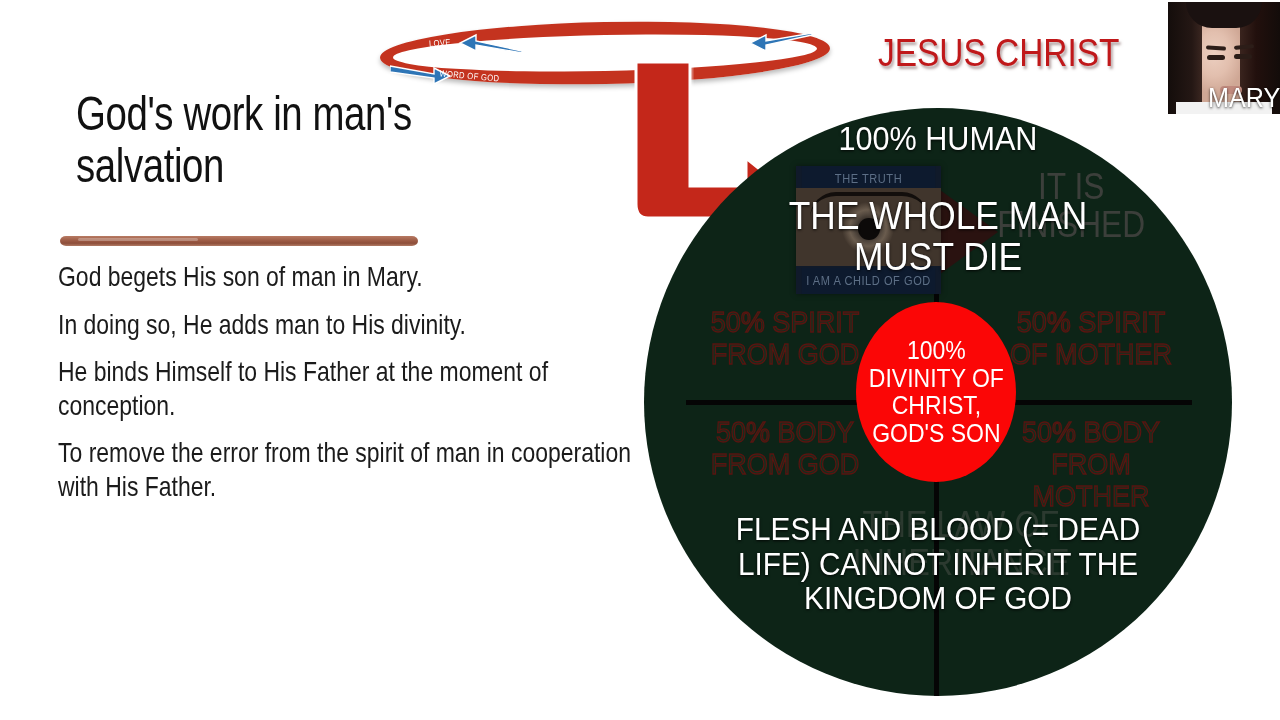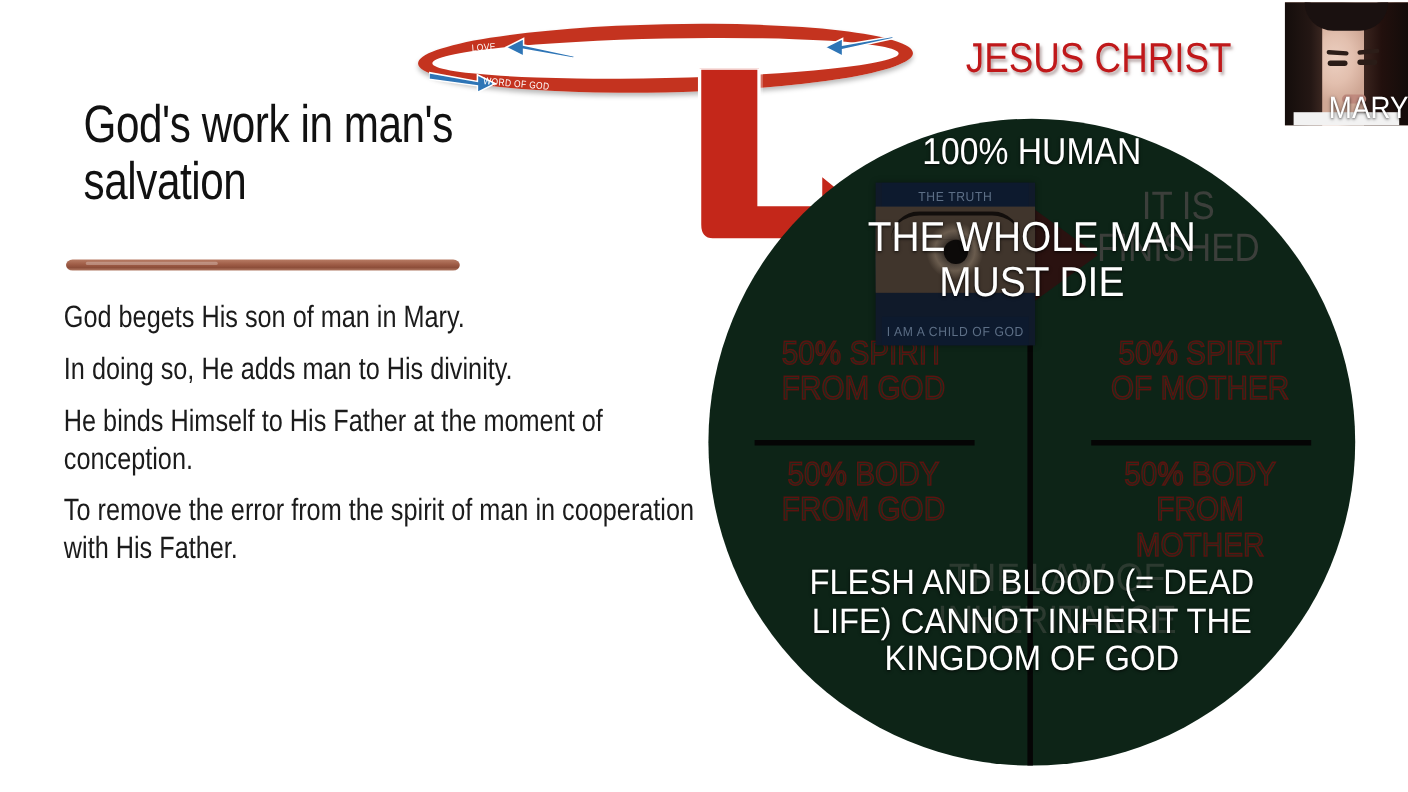--- a/index.html
+++ b/index.html
@@ -22,21 +22,21 @@
     position:absolute;left:60px;top:236px;width:358px;height:10px;
     background:linear-gradient(180deg,#b77a63 0%,#9c5a44 48%,#8d4e3a 72%,#b07a64 100%);
     border-radius:6px/5px;
     box-shadow:0 1px 0 rgba(255,255,255,.4);
   }
   #title-divider:before{
     content:"";position:absolute;left:18px;top:2px;width:120px;height:3px;
     background:rgba(255,255,255,.28);border-radius:3px;
   }
   #body-list{
-    position:absolute;left:58px;top:271px;width:600px;
+    position:absolute;left:58px;top:260px;width:600px;
     color:#1b1b1b;
   }
   #body-list .para{
     font-size:28px;line-height:1.20;margin:0 0 14px 0;
     transform:scaleX(0.82);transform-origin:left top;
     width:730px;
   }
 
   
   #god-group{position:absolute;left:372px;top:4px;width:470px;height:96px;}
@@ -107,21 +107,21 @@
     font-size:30px;
     transform:scaleX(0.9);
   }
   #q-tl{left:36px;top:198px;width:210px;}
   #q-bl{left:36px;top:308px;width:210px;}
   #q-tr{left:342px;top:198px;width:210px;}
   #q-br{left:342px;top:308px;width:210px;}
 
   
   #eye-card{
-    position:absolute;left:152px;top:58px;width:145px;height:148px;
+    position:absolute;left:152px;top:58px;width:145px;height:128px;
     background:#101a2a;overflow:hidden;
     box-shadow:0 0 6px rgba(0,0,0,.4);
   }
   #eye-card .bar{
     position:absolute;left:0;width:145px;height:26px;background:#0d1a2e;
     color:#5d6f86;font-size:12px;display:flex;align-items:center;justify-content:center;
     letter-spacing:.6px;transform:scaleX(0.92);
   }
   #eye-card .bar.top{top:0;}
   #eye-card .bar.bot{bottom:0;}
@@ -281,20 +281,26 @@
 
       <div id="eye-card">
         <div class="bar top">THE TRUTH</div>
         <div id="eye-photo">
           <div class="lid"></div>
           <div class="pupil"></div>
         </div>
         <div class="bar bot">I AM A CHILD OF GOD</div>
       </div>
 
+      <div id="red-circle">
+        <span>100%
+DIVINITY OF
+CHRIST,
+GOD'S SON</span>
+      </div>
 
       <div class="ct" id="ct-human">100% HUMAN</div>
       <div class="ct" id="ct-wholeman">THE WHOLE MAN
 MUST DIE</div>
       <div class="ct" id="ct-flesh">FLESH AND BLOOD (= DEAD
 LIFE) CANNOT INHERIT THE
 KINGDOM OF GOD</div>
 
     </div>
   </div>

